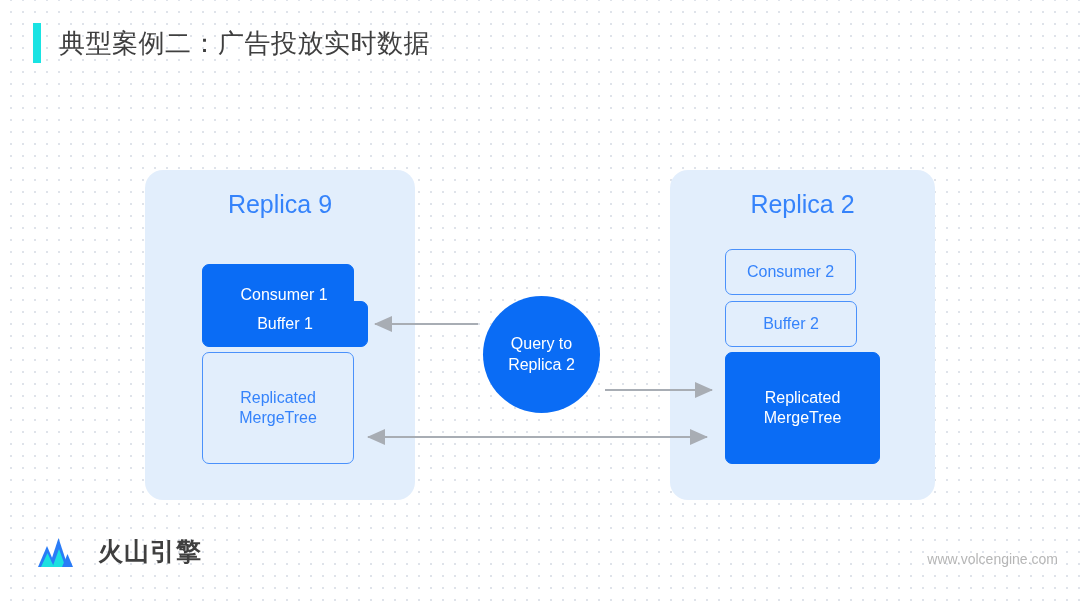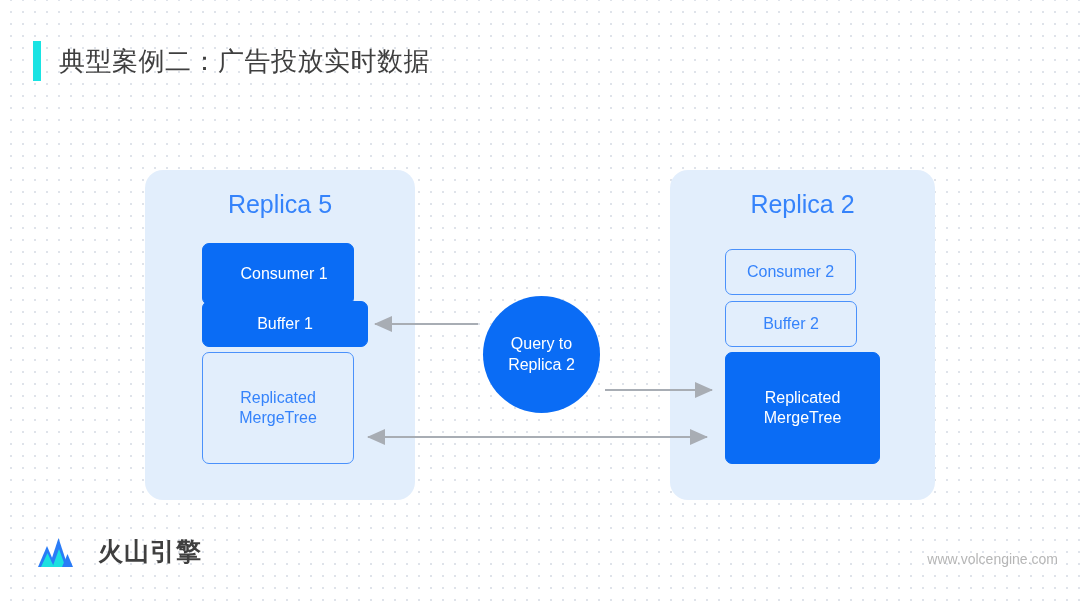--- a/index.html
+++ b/index.html
@@ -22,21 +22,21 @@
     background-color: #ffffff;
     background-image: radial-gradient(#dfe3ea 1.1px, transparent 1.2px);
     background-size: 12px 12px;
     background-position: 5px 6px;
   }
 
   
   #title-row {
     position: absolute;
     left: 33px;
-    top: 40px;
+    top: 22px;
     height: 42px;
     display: flex;
     align-items: center;
   }
   #title-accent {
     width: 8px;
     height: 40px;
     background: #19e3e3;
     flex: none;
   }
@@ -84,21 +84,21 @@
     color: #ffffff;
     border: 1.5px solid #0a6cf5;
   }
   .node.outlined {
     background: transparent;
     color: #3583fb;
     border: 1.5px solid #4a91fb;
   }
 
   
-  #node-consumer1 { left: 202px; top: 243px; width: 152px; height: 62px; padding-left: 12px; }
+  #node-consumer1 { left: 202px; top: 264px; width: 152px; height: 62px; padding-left: 12px; }
   #node-buffer1   { left: 202px; top: 301px; width: 166px; height: 46px; }
   #node-merge1    { left: 202px; top: 352px; width: 152px; height: 112px; }
 
   
   #node-consumer2 { left: 725px; top: 249px; width: 131px; height: 46px; }
   #node-buffer2   { left: 725px; top: 301px; width: 132px; height: 46px; }
   #node-merge2    { left: 725px; top: 352px; width: 155px; height: 112px; }
 
   
   #query-circle {
@@ -152,21 +152,21 @@
 <body>
 
 <div id="slide">
 
   <div id="title-row">
     <div id="title-accent"></div>
     <div id="title-text">典型案例二：广告投放实时数据</div>
   </div>
 
   <div class="panel" id="panel-left">
-    <div class="panel-title">Replica 5</div>
+    <div class="panel-title">Replica 9</div>
   </div>
 
   <div class="node filled" id="node-consumer1">
     <span>Consumer  1</span>
   </div>
   <div class="node filled" id="node-buffer1">
     <span>Buffer  1</span>
   </div>
   <div class="node outlined" id="node-merge1">
     <span>

